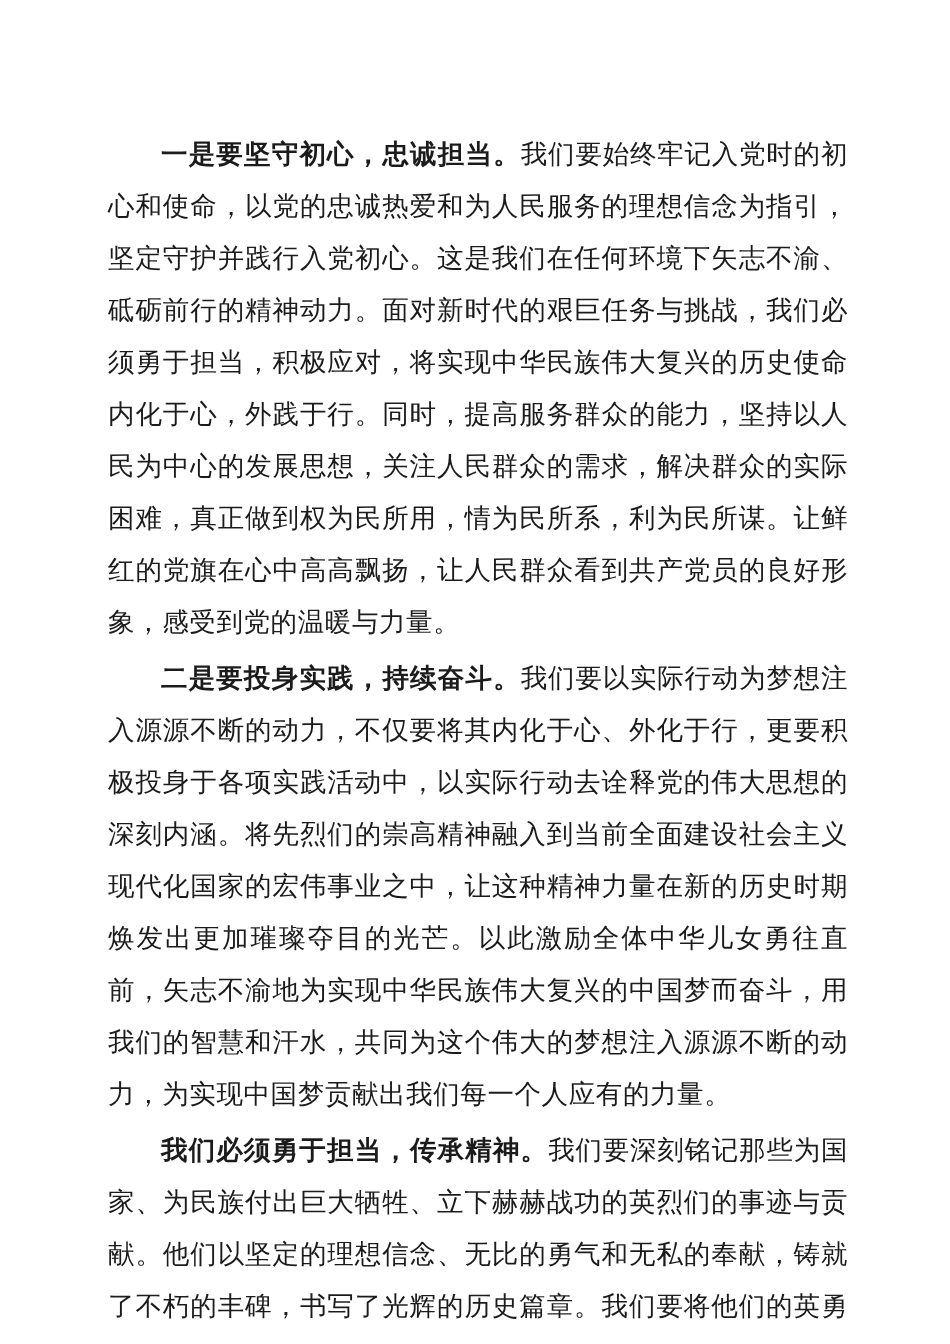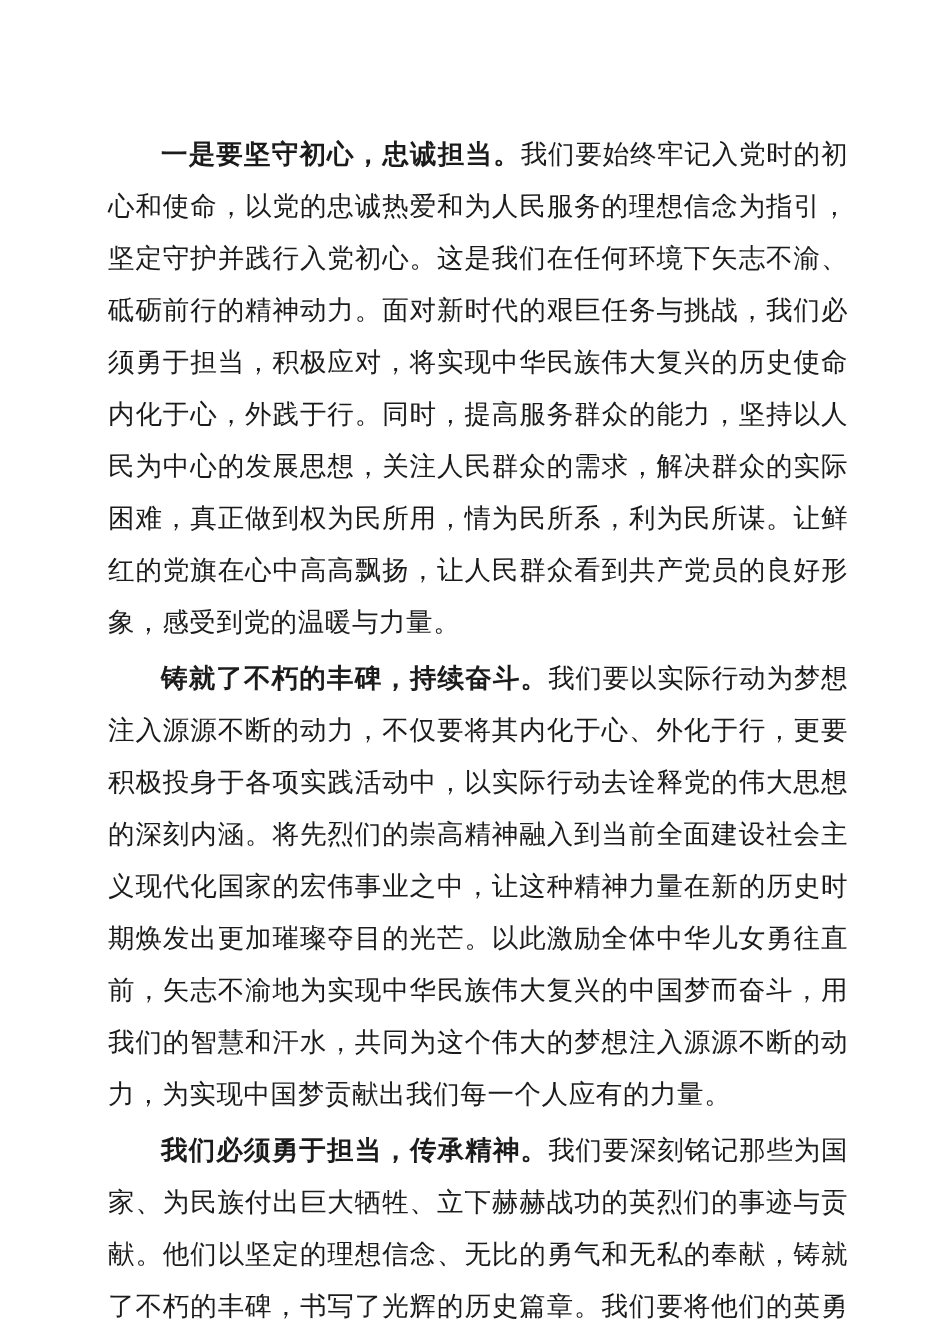--- a/index.html
+++ b/index.html
@@ -38,18 +38,18 @@
   }
 </style>
 </head>
 <body>
 
 <div class="page">
   <div class="content">
 
     <p class="para"><span class="lead">一是要坚守初心，忠诚担当。</span><span>我们要始终牢记入党时的初心和使命，以党的忠诚热爱和为人民服务的理想信念为指引，坚定守护并践行入党初心。这是我们在任何环境下矢志不渝、砥砺前行的精神动力。面对新时代的艰巨任务与挑战，我们必须勇于担当，积极应对，将实现中华民族伟大复兴的历史使命内化于心，外践于行。同时，提高服务群众的能力，坚持以人民为中心的发展思想，关注人民群众的需求，解决群众的实际困难，真正做到权为民所用，情为民所系，利为民所谋。让鲜红的党旗在心中高高飘扬，让人民群众看到共产党员的良好形象，感受到党的温暖与力量。</span></p>
 
-    <p class="para"><span class="lead">铸就了不朽的丰碑，持续奋斗。</span><span>我们要以实际行动为梦想注入源源不断的动力，不仅要将其内化于心、外化于行，更要积极投身于各项实践活动中，以实际行动去诠释党的伟大思想的深刻内涵。将先烈们的崇高精神融入到当前全面建设社会主义现代化国家的宏伟事业之中，让这种精神力量在新的历史时期焕发出更加璀璨夺目的光芒。以此激励全体中华儿女勇往直前，矢志不渝地为实现中华民族伟大复兴的中国梦而奋斗，用我们的智慧和汗水，共同为这个伟大的梦想注入源源不断的动力，为实现中国梦贡献出我们每一个人应有的力量。</span></p>
+    <p class="para"><span class="lead">二是要投身实践，持续奋斗。</span><span>我们要以实际行动为梦想注入源源不断的动力，不仅要将其内化于心、外化于行，更要积极投身于各项实践活动中，以实际行动去诠释党的伟大思想的深刻内涵。将先烈们的崇高精神融入到当前全面建设社会主义现代化国家的宏伟事业之中，让这种精神力量在新的历史时期焕发出更加璀璨夺目的光芒。以此激励全体中华儿女勇往直前，矢志不渝地为实现中华民族伟大复兴的中国梦而奋斗，用我们的智慧和汗水，共同为这个伟大的梦想注入源源不断的动力，为实现中国梦贡献出我们每一个人应有的力量。</span></p>
 
     <p class="para"><span class="lead">我们必须勇于担当，传承精神。</span><span>我们要深刻铭记那些为国家、为民族付出巨大牺牲、立下赫赫战功的英烈们的事迹与贡献。他们以坚定的理想信念、无比的勇气和无私的奉献，铸就了不朽的丰碑，书写了光辉的历史篇章。我们要将他们的英勇事迹</span></p>
 
   </div>
 </div>
 
 </body></html>

